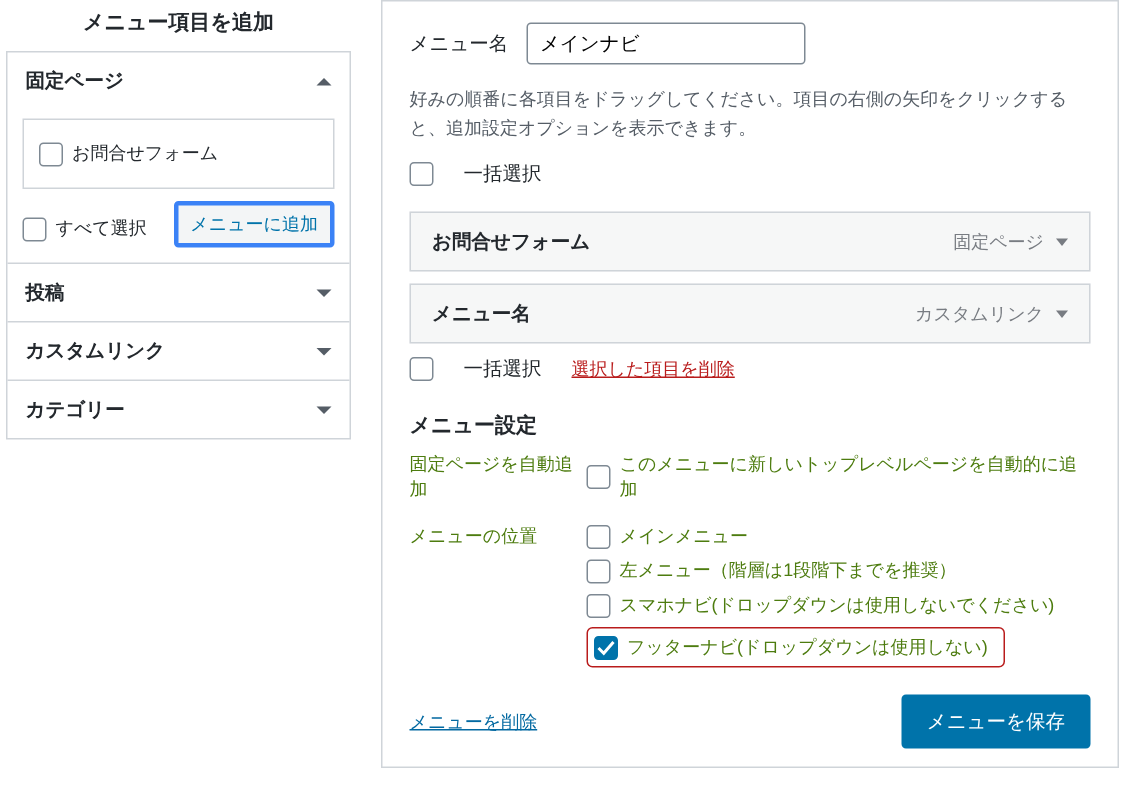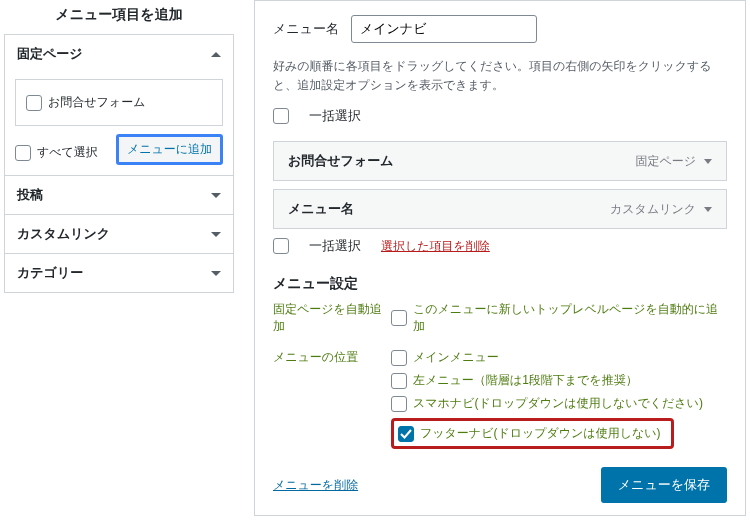--- a/index.html
+++ b/index.html
@@ -66,21 +66,21 @@
   }
   .menu-item .mi-title { font-weight: 600; font-size: 13px; }
   .menu-item .mi-right { display: flex; align-items: center; gap: 8px; color: #787c82; font-size: 12px; }
   .mi-caret { width: 0; height: 0; border-left: 4px solid transparent; border-right: 4px solid transparent; border-top: 5px solid #787c82; }
   h3.subsection { font-size: 14px; font-weight: 600; margin: 20px 0 8px; }
   .setting-row { display: flex; align-items: flex-start; gap: 8px; font-size: 12px; color: #4d7c0f; margin-bottom: 8px; }
   .setting-label { width: 110px; flex: 0 0 110px; }
   .setting-opts { flex: 1; }
   .opt-line { display: flex; align-items: center; gap: 6px; margin-bottom: 6px; position: relative; }
   .highlight {
-    border: 3px solid #b91c1c; border-radius: 4px; padding: 4px 10px 4px 4px; display: inline-flex; align-items: center; gap: 6px;
+    border: 1px solid #b91c1c; border-radius: 4px; padding: 4px 10px 4px 4px; display: inline-flex; align-items: center; gap: 6px;
   }
   .footer-row { display: flex; justify-content: space-between; align-items: center; margin-top: 12px; }
   .delete-link { color: #0369a1; font-size: 12px; text-decoration: underline; cursor: pointer; }
 </style>
 </head>
 <body>
 
 <div class="wrap">
 
   <div class="col-left">

